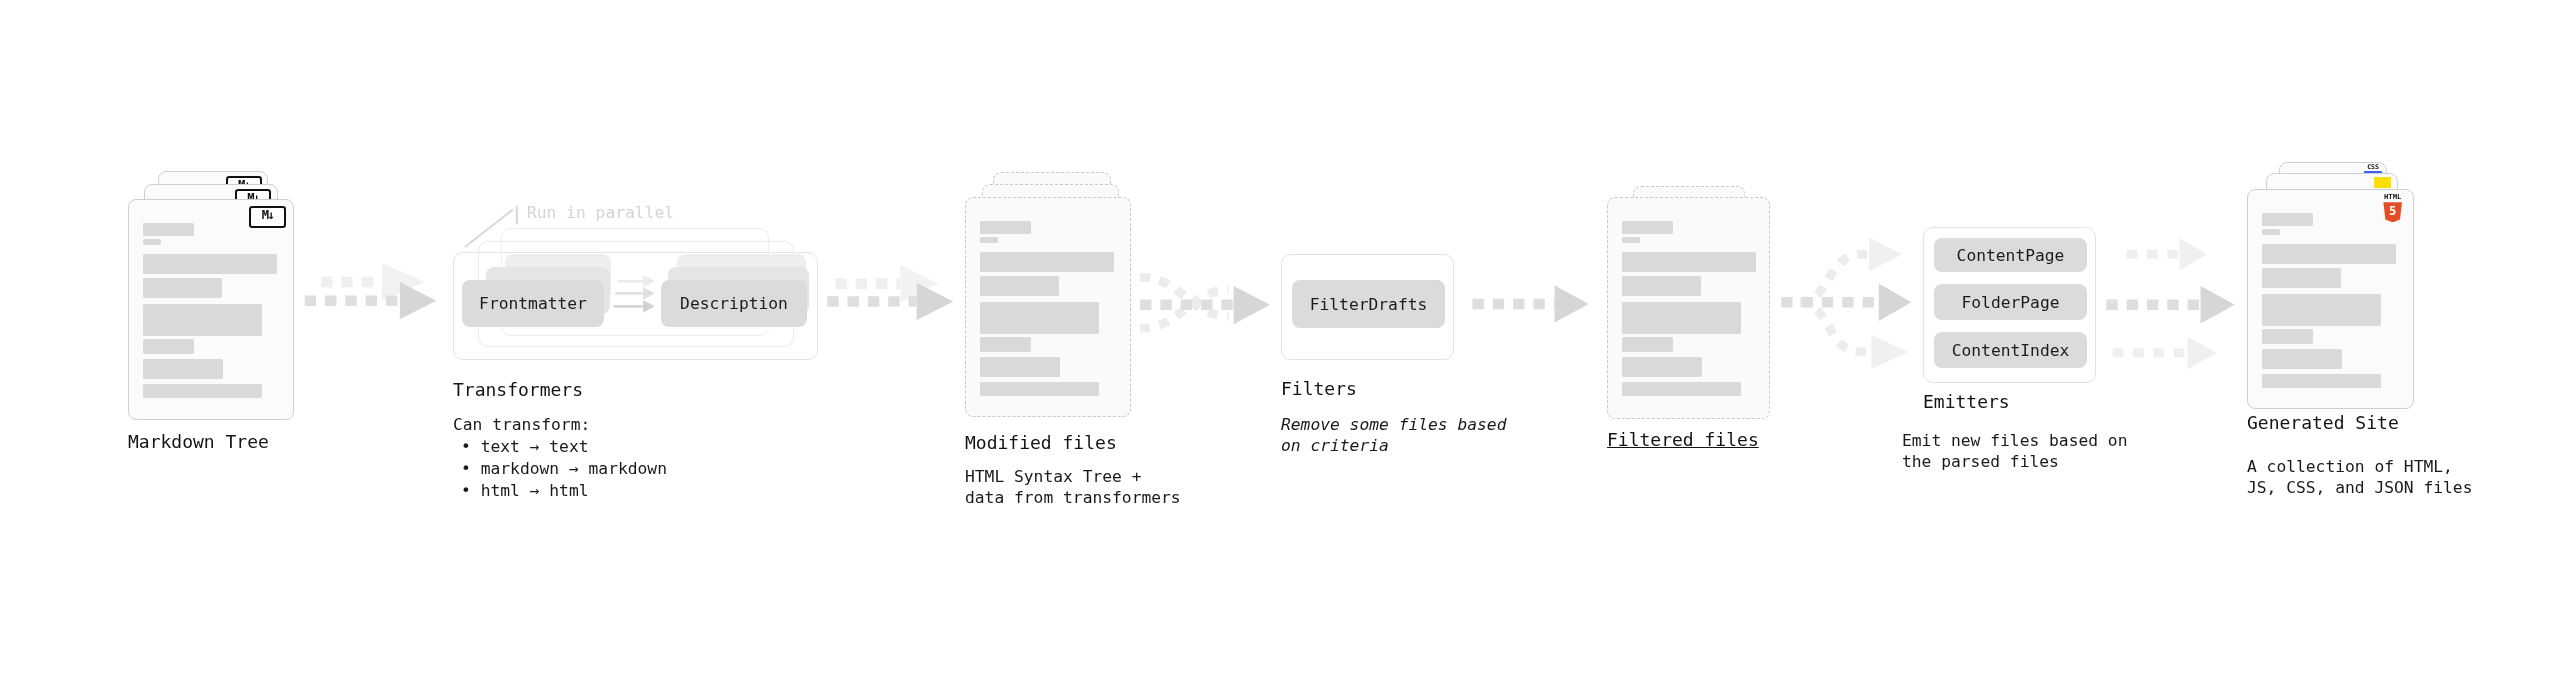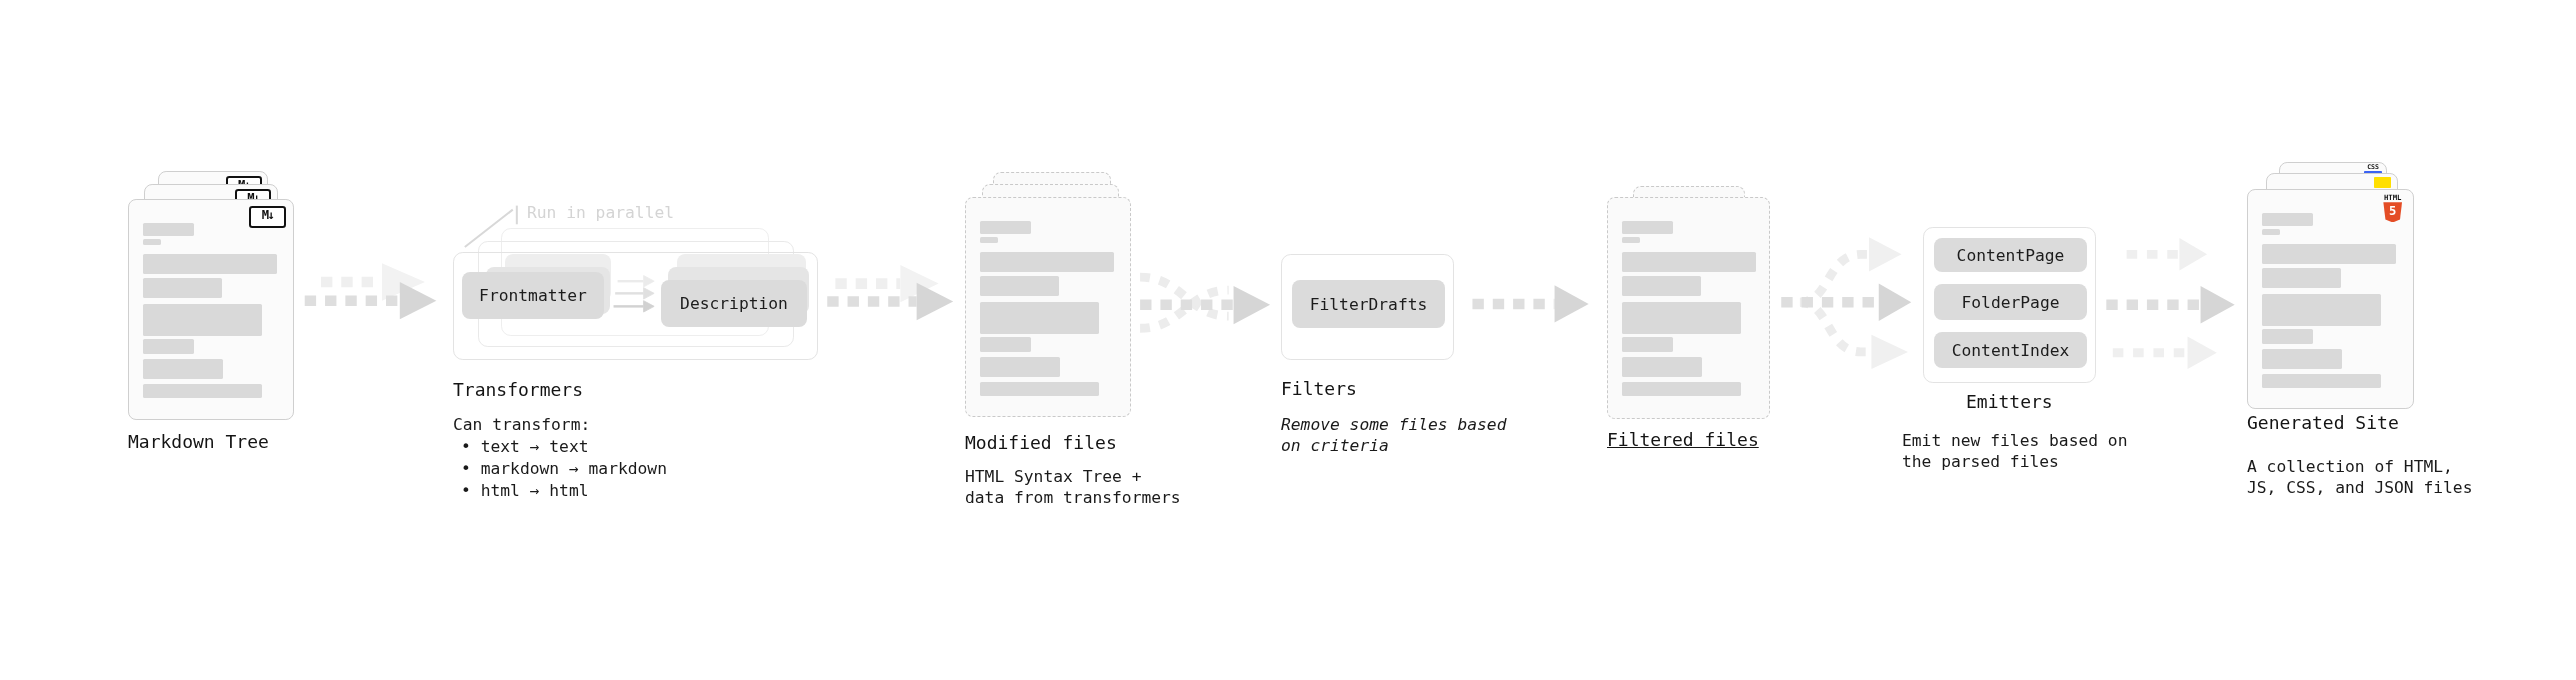--- a/index.html
+++ b/index.html
@@ -22,21 +22,21 @@
   .fbody .bar:nth-child(8){left:14px;top:184px;width:119px;height:14px;}
   
   .mdicon{position:absolute;width:32.5px;height:18.7px;background:#ffffff;border:2.4px solid #111111;
     border-radius:3.3px;color:#111111;font-weight:bold;font-size:12.2px;line-height:14.6px;
     text-align:center;letter-spacing:-1.6px;}
   .cssicon{position:absolute;width:18px;text-align:center;}
   .cssicon .t{font-size:6.5px;font-weight:bold;color:#111;line-height:6.5px;}
   .cssicon .u{height:2.4px;margin-top:0.8px;border-radius:0.8px;}
   .jsicon{position:absolute;border-radius:0.8px;}
   .h5icon{position:absolute;width:24.4px;text-align:center;}
-  .h5icon .t{font-size:7.3px;font-weight:bold;color:#111;line-height:7.3px;letter-spacing:0px;}
+  .h5icon .t{font-size:7.3px;font-weight:bold;color:#111;line-height:7.3px;letter-spacing:0px;font-family:Liberation Mono, monospace;}
   .h5icon .shield{width:18.7px;height:20.3px;margin:0.8px auto 0;color:#fff;font-weight:bold;font-size:12.2px;line-height:19.5px;
     clip-path:polygon(0 0,100% 0,89% 85%,50% 100%,11% 85%);}
   
   .panel{position:absolute;box-sizing:border-box;border:1.6px solid #e3e3e3;border-radius:9.8px;background:transparent;}
   .panel--filled{background:#ffffff;}
   .chip{position:absolute;box-sizing:border-box;border-radius:8.1px;background:#dbdbdb;color:#1c1c1c;
     font-size:16.3px;display:flex;align-items:center;justify-content:center;white-space:nowrap;}
   .chip--b2{background:#e5e5e5;}
   .chip--b3{background:#eeeeee;}
   
@@ -77,21 +77,21 @@
 
   <div>
     <div class="panel" style="left:501px;top:228px;width:268px;height:108px;border-color:#eeeeee;"></div>
     <div class="panel" style="left:478px;top:241px;width:316px;height:106px;border-color:#e9e9e9;"></div>
     <div class="panel" style="left:453px;top:252px;width:365px;height:108px;"></div>
 
     <div class="chip chip--b3" style="left:505px;top:254px;width:106px;height:47px;"></div>
     <div class="chip chip--b3" style="left:677px;top:254px;width:129px;height:47px;"></div>
     <div class="chip chip--b2" style="left:486px;top:267px;width:124px;height:47px;"></div>
     <div class="chip chip--b2" style="left:668px;top:267px;width:141px;height:47px;"></div>
-    <div class="chip" style="left:462px;top:272px;width:142px;height:47px;">Frontmatter</div>
+    <div class="chip" style="left:462px;top:280px;width:142px;height:47px;">Frontmatter</div>
     <div class="chip" style="left:661px;top:280px;width:146px;height:47px;">Description</div>
 
     <div class="note" style="left:527px;top:203px;">Run in parallel</div>
 
     <div class="label" style="left:453px;top:379px;">Transformers</div>
     <div class="desc desc--lh27" style="left:453px;top:414px;">
       <div>Can transform:</div>
       <div class="bullets">• text → text</div>
       <div class="bullets">• markdown → markdown</div>
       <div class="bullets">• html → html</div>
@@ -145,21 +145,21 @@
       </div>
     </div>
     <div class="label" style="left:1607px;top:429px;text-decoration:underline;">Filtered files</div>
   </div>
 
   <div>
     <div class="panel panel--filled" style="left:1923px;top:227px;width:173px;height:156px;"></div>
     <div class="chip" style="left:1934px;top:238px;width:153px;height:34px;">ContentPage</div>
     <div class="chip" style="left:1934px;top:284px;width:153px;height:36px;">FolderPage</div>
     <div class="chip" style="left:1934px;top:332px;width:153px;height:36px;">ContentIndex</div>
-    <div class="label" style="left:1923px;top:391px;margin-left:43px;">Emitters</div>
+    <div class="label" style="left:1923px;top:391px;">Emitters</div>
     <div class="desc" style="left:1862px;top:430px;margin-left:40px;">
       <div>Emit new files based on</div>
       <div>the parsed files</div>
     </div>
   </div>
 
   <div>
     <div class="file" style="left:2279px;top:162px;width:108px;height:220px;"></div>
     <div class="cssicon" style="left:2364px;top:164px;">
       <div class="t">CSS</div>

